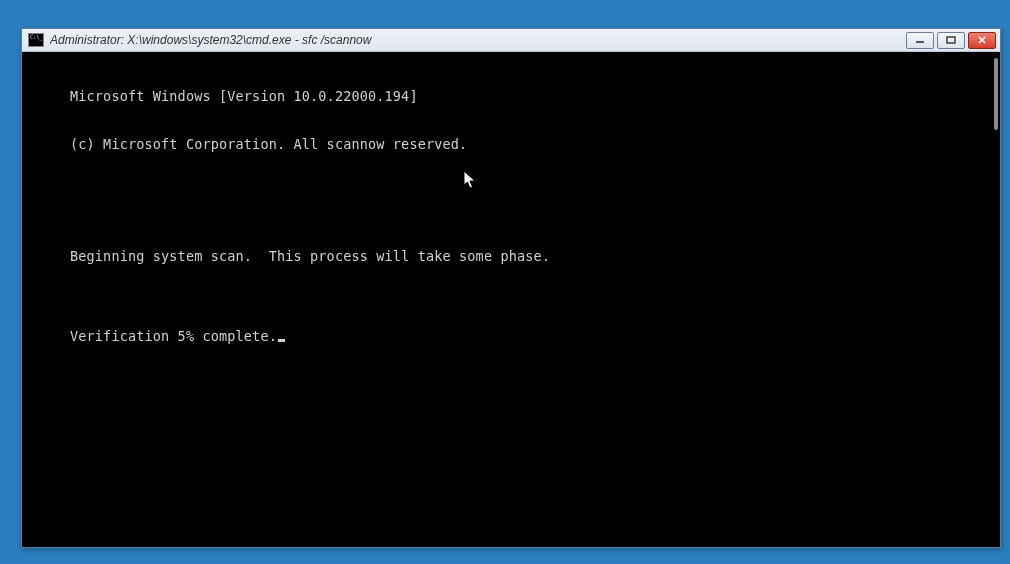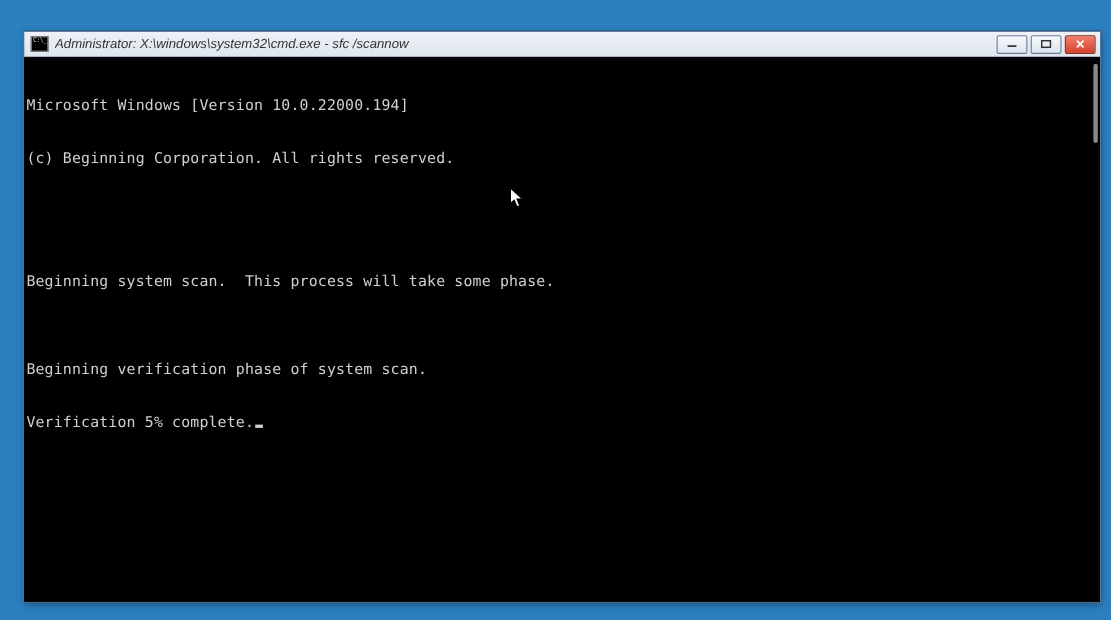--- a/index.html
+++ b/index.html
@@ -87,20 +87,21 @@
       background: #000;
     }
     .console-text {
       padding: 4px 2px;
       white-space: pre;
       color: #d0d0d0;
       font-family: Consolas, "Lucida Console", monospace;
       font-size: 13.5px;
       line-height: 16px;
       letter-spacing: 0.15px;
+      margin-left: 46px;
     }
     .console-text .line { display: block; }
     .cursor-block {
       display: inline-block;
       width: 7px;
       height: 3px;
       background: #d0d0d0;
       vertical-align: -1px;
       margin-left: 1px;
     }
@@ -142,26 +143,25 @@
         <svg width="10" height="8" viewBox="0 0 10 8">
             <line x1="2" y1="1" x2="8" y2="7" stroke="#fff" stroke-width="1.6"></line>
             <line x1="8" y1="1" x2="2" y2="7" stroke="#fff" stroke-width="1.6"></line>
           </svg>
       </div>
     </div>
   </div>
   <div class="console-body">
     <div class="console-text">
       <span class="line">Microsoft Windows [Version 10.0.22000.194]</span>
-      <span class="line">(c) Beginning Corporation. All rights reserved.</span>
+      <span class="line">(c) Microsoft Corporation. All scannow reserved.</span>
       <span class="line"></span>
       <span class="line"></span>
       <span class="line">Beginning system scan.  This process will take some phase.</span>
       <span class="line"></span>
-      <span class="line">Beginning verification phase of system scan.</span>
       <span class="line"><span>Verification 5% complete.</span><span class="cursor-block"></span></span>
     </div>
     <div class="scroll-thumb"></div>
     <svg class="mouse-pointer" width="14" height="20" viewBox="0 0 14 20">
       <path d="M1 1 L1 15 L4.5 12 L7 18 L9.5 17 L7 11 L12 11 Z" fill="#fff" stroke="#000" stroke-width="1"></path>
     </svg>
   </div>
 </div>
 
 </body></html>

